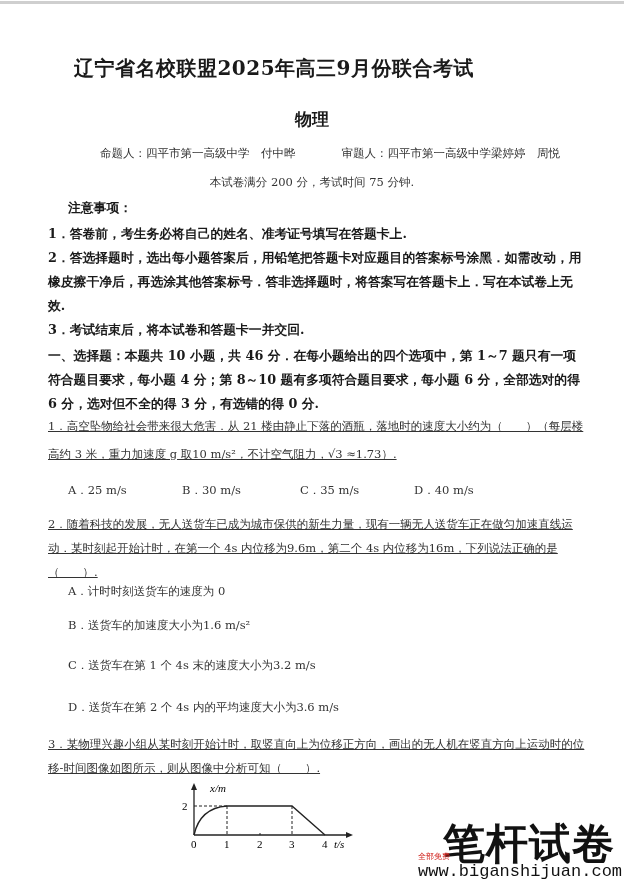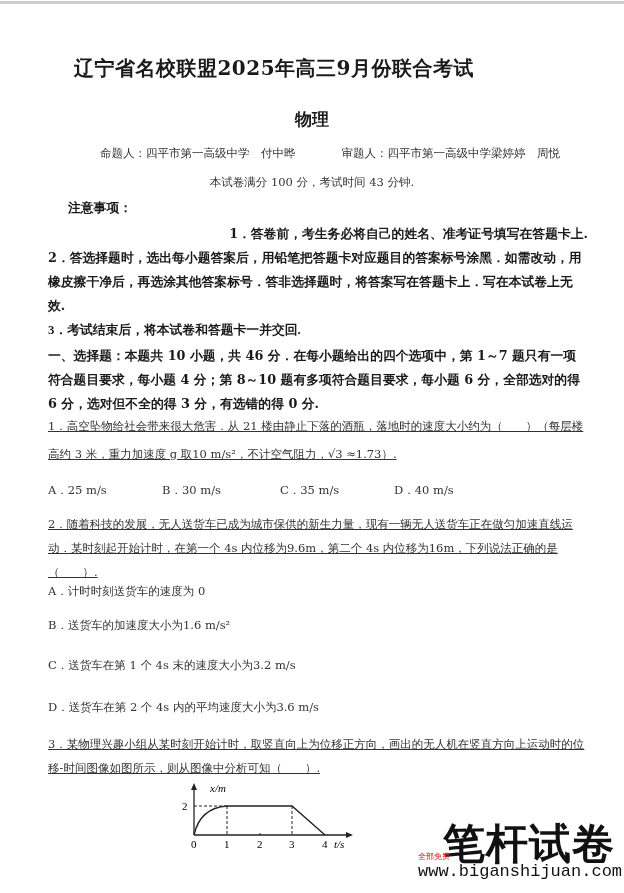--- a/index.html
+++ b/index.html
@@ -7,42 +7,42 @@
          font-family: "DejaVu Serif", "Liberation Serif", serif; color: #1a1a1a; }
   .topbar { position: absolute; left: 0; top: 1px; width: 624px; height: 3px; background: #cfcfcf; }
   .abs { position: absolute; white-space: nowrap; }
   .title { left: 0; width: 548px; text-align: center; top: 55px; font-size: 20px; font-weight: bold; letter-spacing: 0.5px; }
   .subject { left: 0; width: 624px; text-align: center; top: 108px; font-size: 17px; font-weight: bold; }
   .authors { left: 100px; top: 146px; font-size: 11.5px; color: #333; }
   .authors .gap { display: inline-block; width: 46px; }
   .scoretime { left: 0; width: 624px; text-align: center; top: 175px; font-size: 11.5px; color: #333; }
   .para { position: absolute; left: 48px; width: 540px; font-size: 12.8px; line-height: 24px; font-weight: bold; }
   .q { position: absolute; left: 48px; width: 545px; font-size: 11.5px; line-height: 24px; color: #333; text-decoration: underline; }
-  .opt { position: absolute; font-size: 11.5px; color: #333; white-space: nowrap; }
+  .opt { position: absolute; font-size: 11.5px; color: #333; white-space: nowrap; margin-left: 20px; }
   .chart { position: absolute; left: 170px; top: 780px; width: 190px; height: 75px; }
   .wm-big { left: 443px; top: 816px; font-size: 42px; font-family: "DejaVu Sans", sans-serif; font-weight: bold; color: #111; letter-spacing: 1px; }
   .wm-red { left: 418px; top: 851px; font-size: 8px; color: #d0201b; font-family: "DejaVu Sans", sans-serif; }
   .wm-url { left: 418px; top: 862px; font-size: 17px; font-family: "Liberation Mono", monospace; color: #111; }
 </style>
 </head>
 <body>
 
 <div class="topbar"></div>
 
 <div class="abs title">辽宁省名校联盟2025年高三9月份联合考试</div>
 <div class="abs subject">物理</div>
 <div class="abs authors">
   <span>命题人：四平市第一高级中学　付中晔</span><span class="gap"></span><span>审题人：四平市第一高级中学梁婷婷　周悦</span>
 </div>
-<div class="abs scoretime">本试卷满分 100 分，考试时间 43 分钟.</div>
+<div class="abs scoretime">本试卷满分 200 分，考试时间 75 分钟.</div>
 
 <div class="para" style="top:196px;margin-left:20px;">注意事项：</div>
-<div class="para" style="top:222px;text-align:right;">1．答卷前，考生务必将自己的姓名、准考证号填写在答题卡上.</div>
+<div class="para" style="top:222px;">1．答卷前，考生务必将自己的姓名、准考证号填写在答题卡上.</div>
 <div class="para" style="top:246px;">2．答选择题时，选出每小题答案后，用铅笔把答题卡对应题目的答案标号涂黑．如需改动，用橡皮擦干净后，再选涂其他答案标号．答非选择题时，将答案写在答题卡上．写在本试卷上无效.</div>
-<div class="para" style="top:318px;font-family:Liberation Serif, serif;">3．考试结束后，将本试卷和答题卡一并交回.</div>
+<div class="para" style="top:318px;">3．考试结束后，将本试卷和答题卡一并交回.</div>
 <div class="para" style="top:344px;">一、选择题：本题共 10 小题，共 46 分．在每小题给出的四个选项中，第 1～7 题只有一项符合题目要求，每小题 4 分；第 8～10 题有多项符合题目要求，每小题 6 分，全部选对的得 6 分，选对但不全的得 3 分，有选错的得 0 分.</div>
 
 <div class="q" style="top:412px; line-height:28px;">1．高空坠物给社会带来很大危害．从 21 楼由静止下落的酒瓶，落地时的速度大小约为（　　）（每层楼高约 3 米，重力加速度 g 取10 m/s²，不计空气阻力，√3 ≈1.73）.</div>
 <div class="opt" style="left:48px; top:483px;">A．25 m/s</div>
 <div class="opt" style="left:162px; top:483px;">B．30 m/s</div>
 <div class="opt" style="left:280px; top:483px;">C．35 m/s</div>
 <div class="opt" style="left:394px; top:483px;">D．40 m/s</div>
 
 <div class="q" style="top:512px;">2．随着科技的发展，无人送货车已成为城市保供的新生力量，现有一辆无人送货车正在做匀加速直线运动．某时刻起开始计时，在第一个 4s 内位移为9.6m，第二个 4s 内位移为16m，下列说法正确的是（　　）.</div>
 <div class="opt" style="left:48px; top:584px;">A．计时时刻送货车的速度为 0</div>

